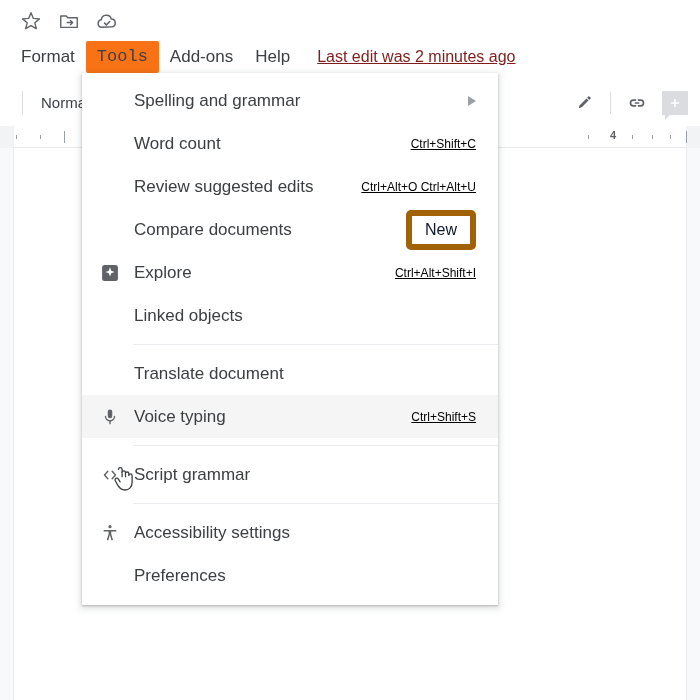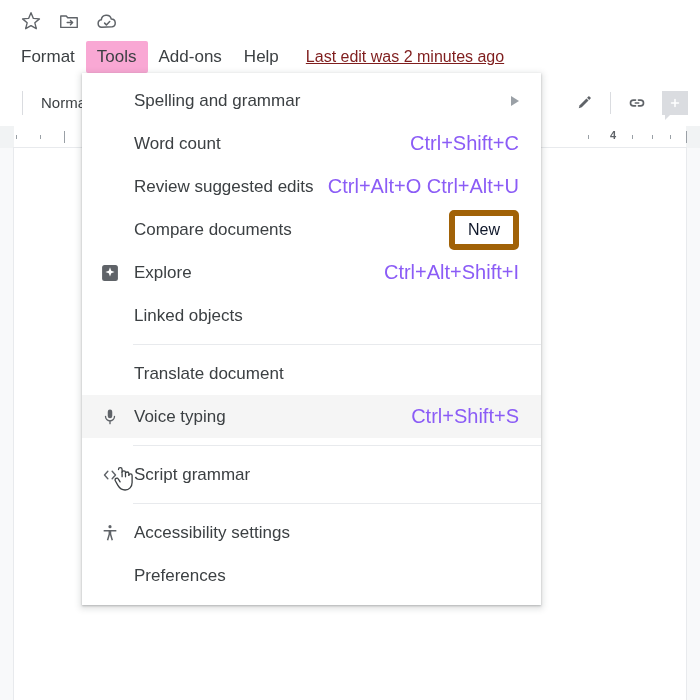--- a/index.html
+++ b/index.html
@@ -45,21 +45,22 @@
     font-size: 17px;
   }
   .menu-item {
     padding: 4px 11px;
     color: #3c4043;
     border-radius: 2px;
     line-height: 24px;
     white-space: nowrap;
   }
   .menu-item.active {
-    background: #f9a8d4;
+    background: #f97316;
+    font-family: Liberation Mono, monospace;
   }
   .last-edit {
     margin-left: 16px;
     color: #7f1d1d;
     font-size: 16px;
     text-decoration: underline;
     white-space: nowrap;
   }
 
   
@@ -152,21 +153,21 @@
     position: absolute;
     top: 0; height: 552px;
     background: #ffffff;
     box-shadow: 0 0 0 1px #e8eaed;
   }
 
   
   .dropdown {
     position: absolute;
     left: 82px; top: 73px;
-    width: 459px;
+    width: 416px;
     background: #ffffff;
     box-shadow: 0 2px 6px 2px rgba(60,64,67,.15), 0 1px 2px 0 rgba(60,64,67,.30);
     padding: 6px 0 8px 0;
     box-sizing: border-box;
     z-index: 50;
   }
   .mrow {
     position: relative;
     height: 43px;
     display: flex;
@@ -185,23 +186,24 @@
     display: flex; align-items: center; justify-content: center;
   }
   .mrow-label {
     margin-left: 52px;
     font-size: 17px;
     color: #3c4043;
     white-space: nowrap;
   }
   .mrow-accel {
     margin-left: auto;
-    font-size: 20px;
-    color: #8b5cf6;
+    font-size: 12px;
+    color: #000000;
     white-space: nowrap;
+    text-decoration: underline;
   }
   .mrow-arrow {
     margin-left: auto;
     width: 0; height: 0;
     border-left: 8px solid #9aa0a6;
     border-top: 5px solid transparent;
     border-bottom: 5px solid transparent;
   }
   .badge-new {
     margin-left: auto;

